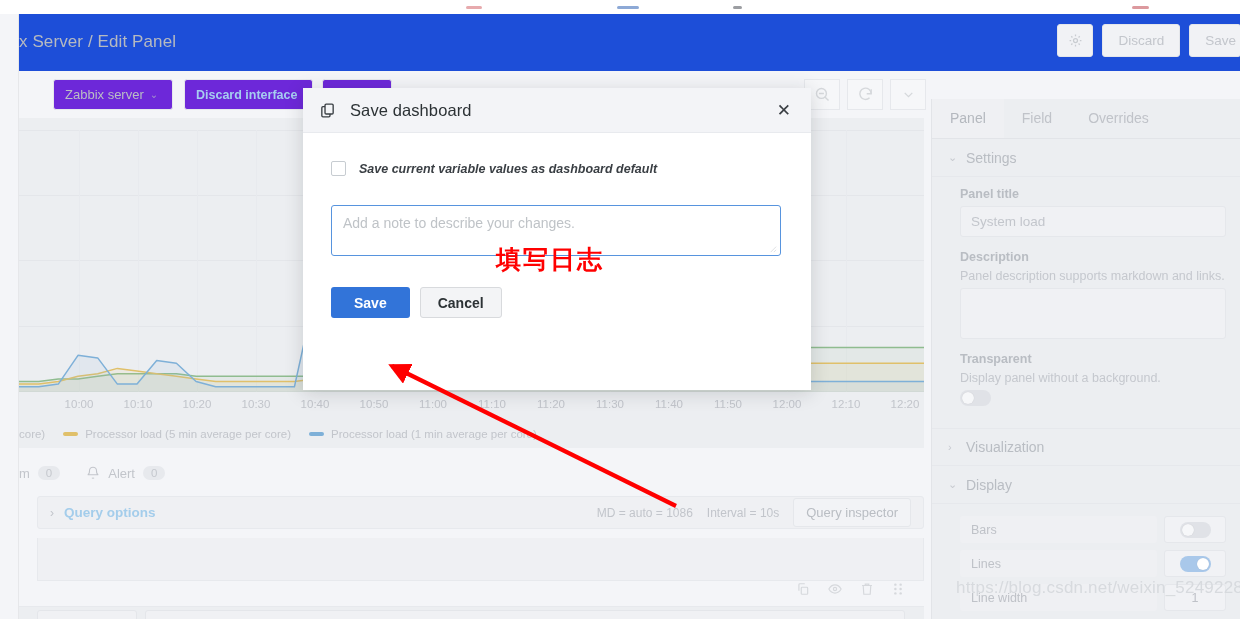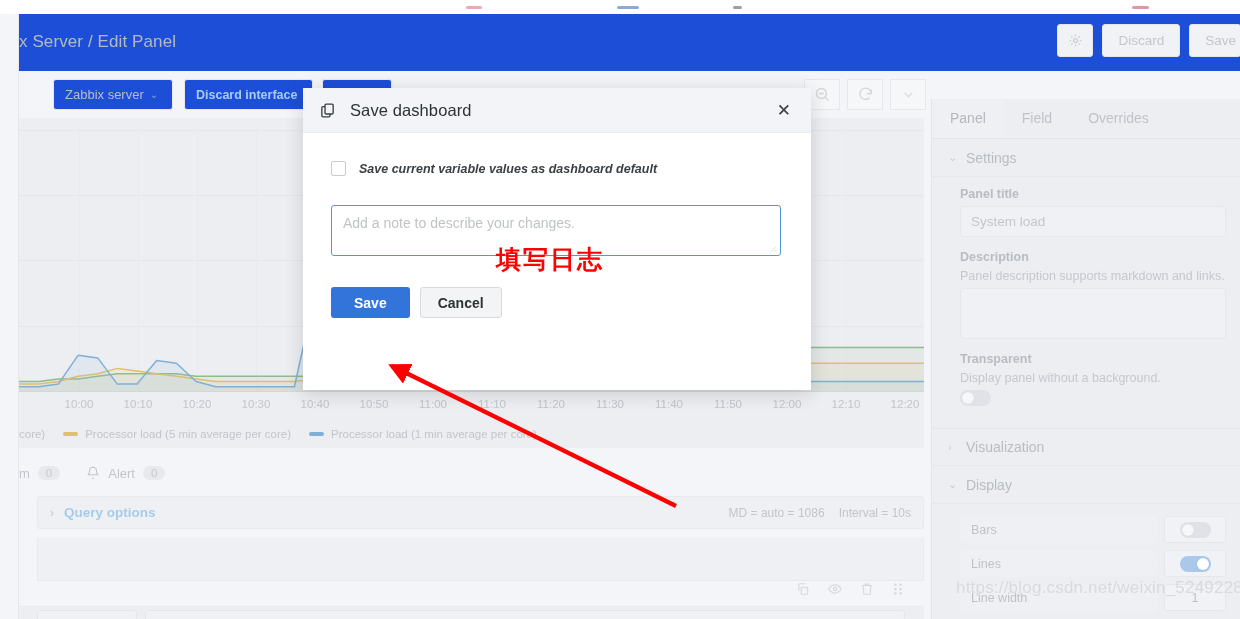--- a/index.html
+++ b/index.html
@@ -57,21 +57,21 @@
   .gear { width: 15px; height: 15px; opacity: .45; }
 
   
   .varsrow {
     position: absolute; left: 0; top: 57px; width: 1222px; height: 47px;
     background: #f4f5f8;
   }
   .var-pill {
     position: absolute; top: 8px; height: 31px;
     border: 1px solid #e6e8ec; border-radius: 3px;
-    background: #1d4ed8;
+    background: #6d28d9;
     display: flex; align-items: center; padding: 0 11px;
     font-size: 13px; color: #babec4; white-space: nowrap;
   }
   .var-pill.blue { color: #a6cdf0; font-weight: 600; font-size: 12.5px; }
   .caret-sm { margin-left: 6px; font-size: 10px; opacity: .7; }
 
   .timectrls { position: absolute; top: 8px; display: flex; gap: 0px; }
   .tc-btn {
     width: 36px; height: 31px;
     border: 1px solid #e6e8ec; background: #f6f7f9;
@@ -430,20 +430,21 @@
         <span class="badge0">0</span>
       </div>
     </div>
 
     <div class="queryopts">
       <span class="qo-caret">›</span>
       <span class="qo-label">Query options</span>
       <div class="qo-right">
         <span class="qo-meta">MD = auto = 1086</span>
         <span class="qo-meta">Interval = 10s</span>
+        <span class="qi-btn">Query inspector</span>
       </div>
     </div>
 
     <div class="queryrow"></div>
     <div class="qr-icons" style="right:336px;top:568px;">
       <svg width="14" height="14" viewBox="0 0 24 24" fill="none" stroke="#9aa0a6" stroke-width="2">
         <rect x="9" y="9" width="11" height="12" rx="1.5"></rect>
           <path d="M5 15V4.5A1.5 1.5 0 0 1 6.5 3H15"></path>
       </svg>
       <svg width="14" height="14" viewBox="0 0 24 24" fill="none" stroke="#9aa0a6" stroke-width="2">

